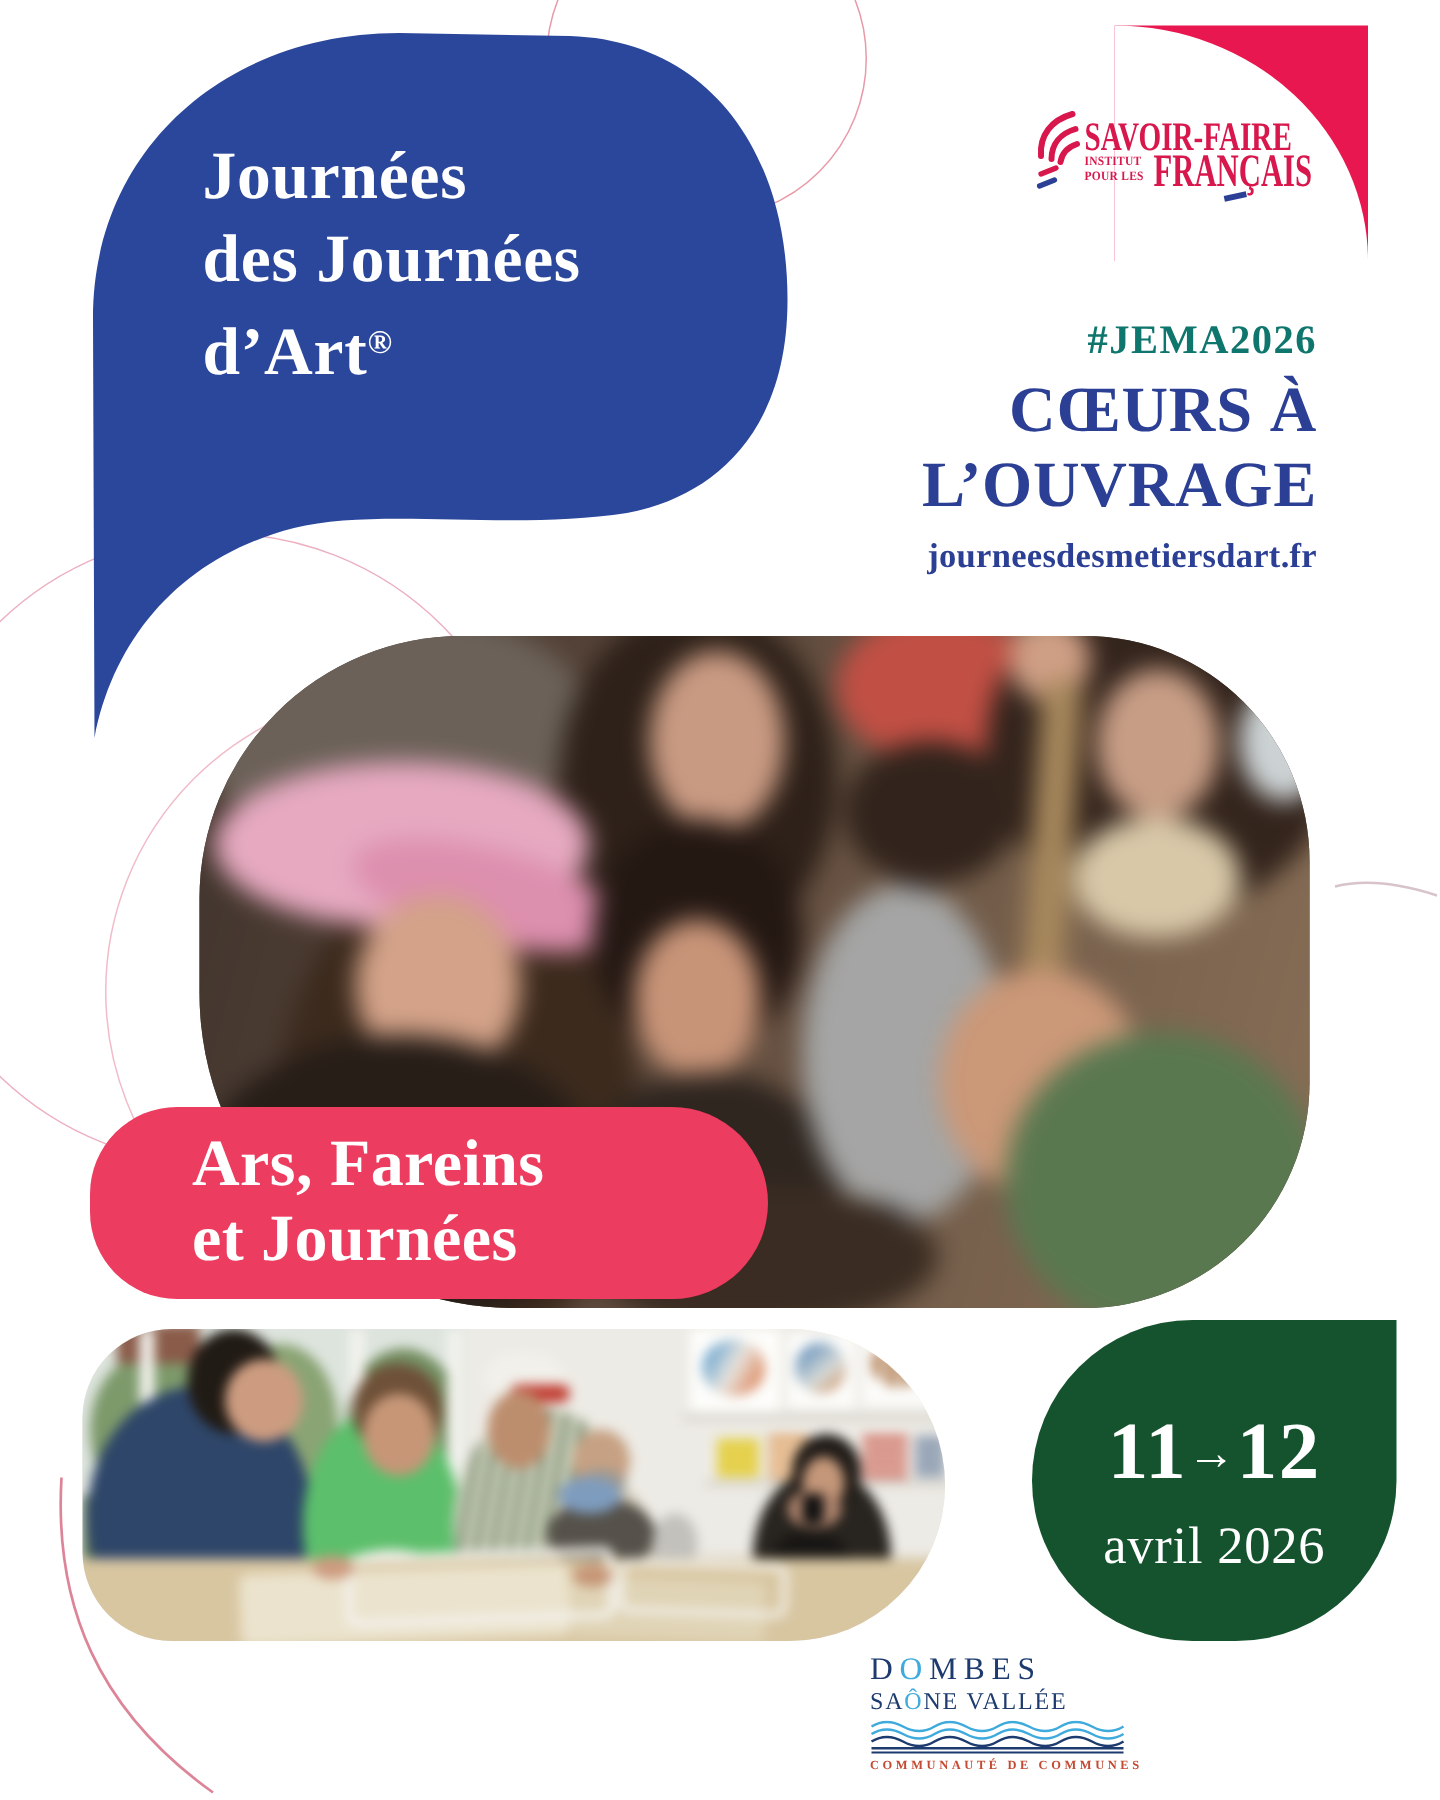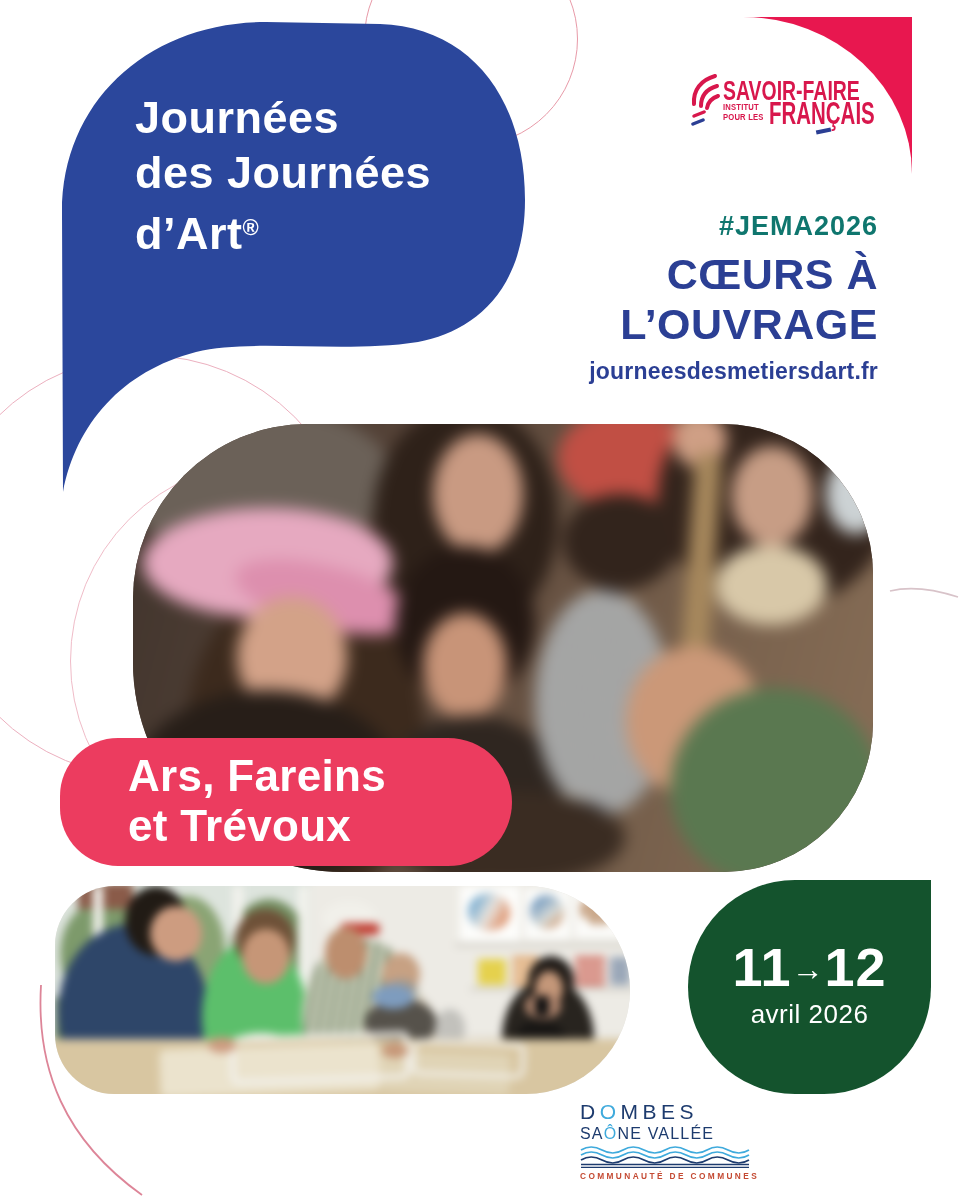--- a/index.html
+++ b/index.html
@@ -1,17 +1,17 @@
 <!DOCTYPE html>
 <html><head>
 <meta charset="utf-8">
 <style>
   html,body{margin:0;padding:0;background:#fff}
   .poster{position:relative;width:960px;height:1200px;background:#ffffff;overflow:hidden;
-          font-family:Liberation Sans, sans-serif;border-radius:14px}
+          font-family:Liberation Serif, serif;border-radius:14px}
   
   .circle{position:absolute;border-radius:50%;border:1.6px solid #ecb0bf;background:transparent;z-index:1}
   .deco-svg{position:absolute;z-index:1}
   
   .photo{position:absolute;overflow:hidden;z-index:2;background:#55443a}
   .blobs{position:absolute;inset:-30px;filter:blur(8px)}
   .blobs2{position:absolute;inset:-25px;filter:blur(4px)}
   .b{position:absolute;border-radius:50%}
   .r{position:absolute}
   
@@ -35,21 +35,21 @@
   .website{color:#2B3F94;font-size:23px;font-weight:700;margin-top:9px;letter-spacing:.2px}
   
   .location{position:absolute;left:60px;top:738px;width:452px;height:128px;background:#EC3C5F;
             border-radius:58px 64px 64px 58px;z-index:6;color:#fff}
   .location .txt{padding:13px 0 0 68px;font-size:44px;font-weight:700;line-height:50px;letter-spacing:.3px}
   
   .datebadge{position:absolute;left:688px;top:880px;width:243px;height:214px;background:#14532d;
              border-radius:116px;border-top-right-radius:0;z-index:6;color:#fff;text-align:center}
   .days{font-size:54px;font-weight:700;margin-top:56px;letter-spacing:1px}
   .days .arrow{font-size:32px;vertical-align:6px}
-  .monthyear{font-size:26px;font-weight:400;margin-top:1px;letter-spacing:.5px}
+  .monthyear{font-size:35px;font-weight:400;margin-top:13px;letter-spacing:.5px}
   
   .dombes{position:absolute;left:580px;top:1100px;z-index:6;color:#1D3B6E}
   .d1{font-size:21px;letter-spacing:4.5px;font-weight:400}
   .d2{font-size:16px;letter-spacing:1.2px;font-weight:400;margin-top:1px}
   .dombes .cyan{color:#3FAADC}
   .dwaves{margin-top:3px;display:block}
   .dtag{font-size:8.3px;font-weight:700;color:#C44A33;letter-spacing:2.4px;margin-top:3px;white-space:nowrap}
 </style>
 </head>
 <body>
@@ -130,21 +130,21 @@
     <div class="slogan">
       <div>CŒURS À</div>
       <div>L’OUVRAGE</div>
     </div>
     <div class="website">journeesdesmetiersdart.fr</div>
   </div>
 
   <div class="location">
     <div class="txt">
       <div>Ars, Fareins</div>
-      <div>et Trévoux</div>
+      <div>et Journées</div>
     </div>
   </div>
 
   <div class="photo" style="left:55px;top:886px;width:575px;height:208px;border-radius:60px 105px 105px 60px;background:#e9e7e1">
     <div class="blobs2">
       <div class="r" style="inset:0;background:#e9e7e1"></div>
       <div class="r" style="left:0;top:15px;width:290px;height:195px;background:#dde4dd"></div>
       <div class="b" style="left:30px;top:40px;width:85px;height:105px;background:#7d9a6b"></div>
       <div class="b" style="left:120px;top:35px;width:75px;height:105px;background:#8aa474"></div>
       <div class="b" style="left:200px;top:38px;width:78px;height:100px;background:#748f62"></div>

